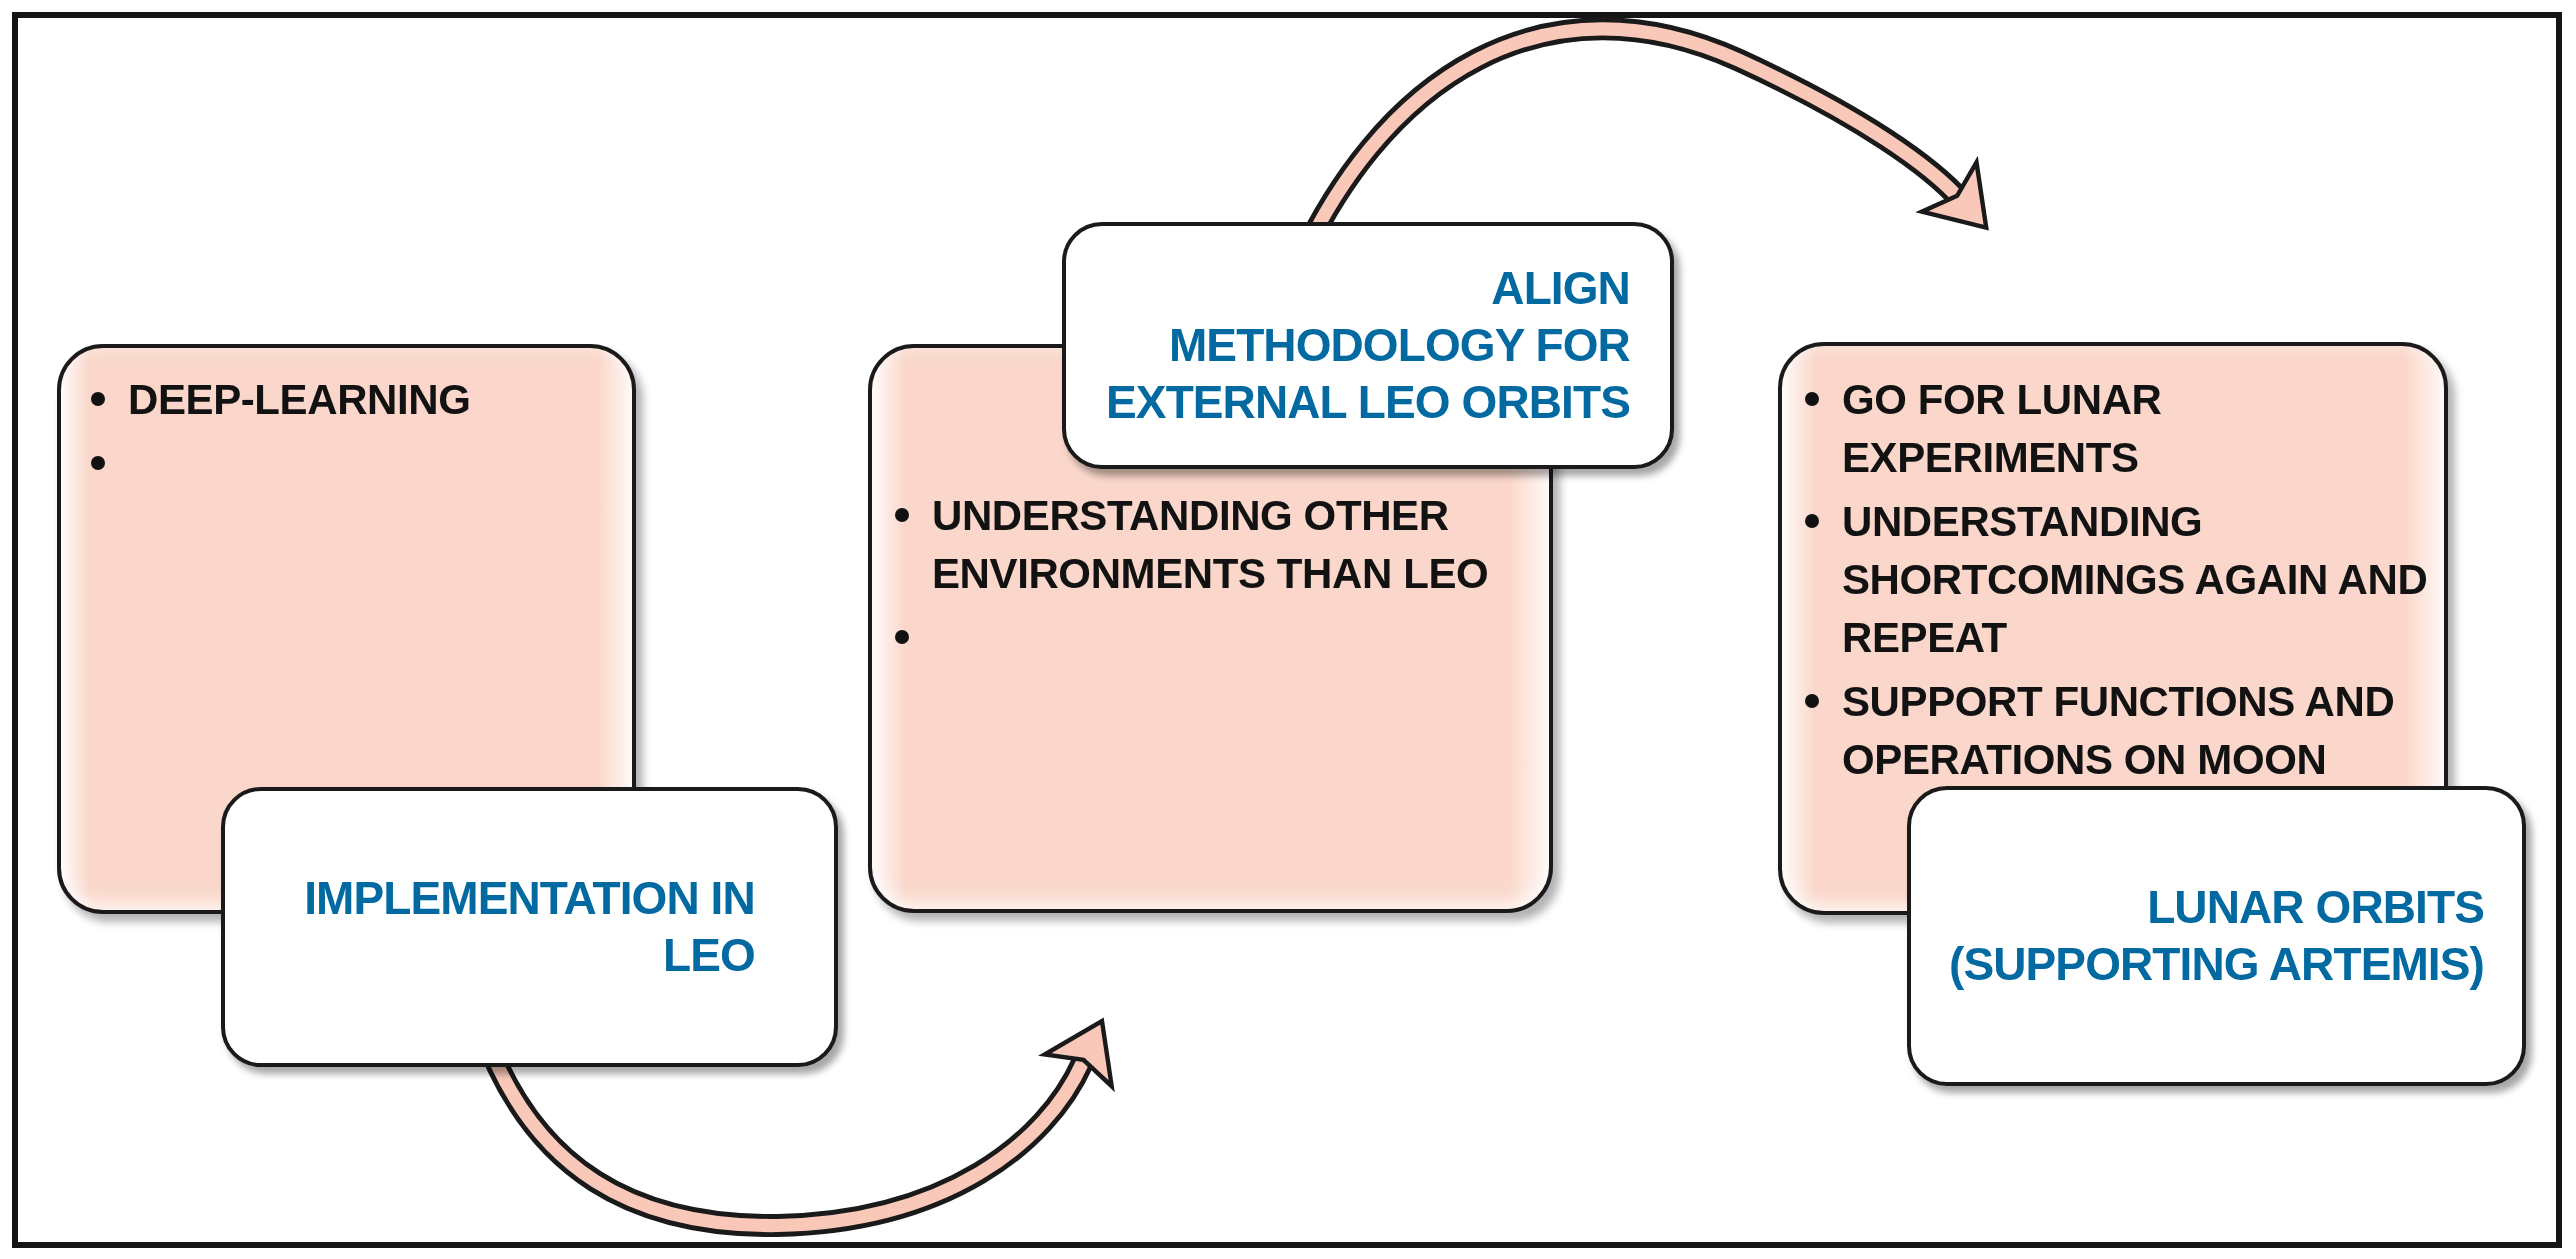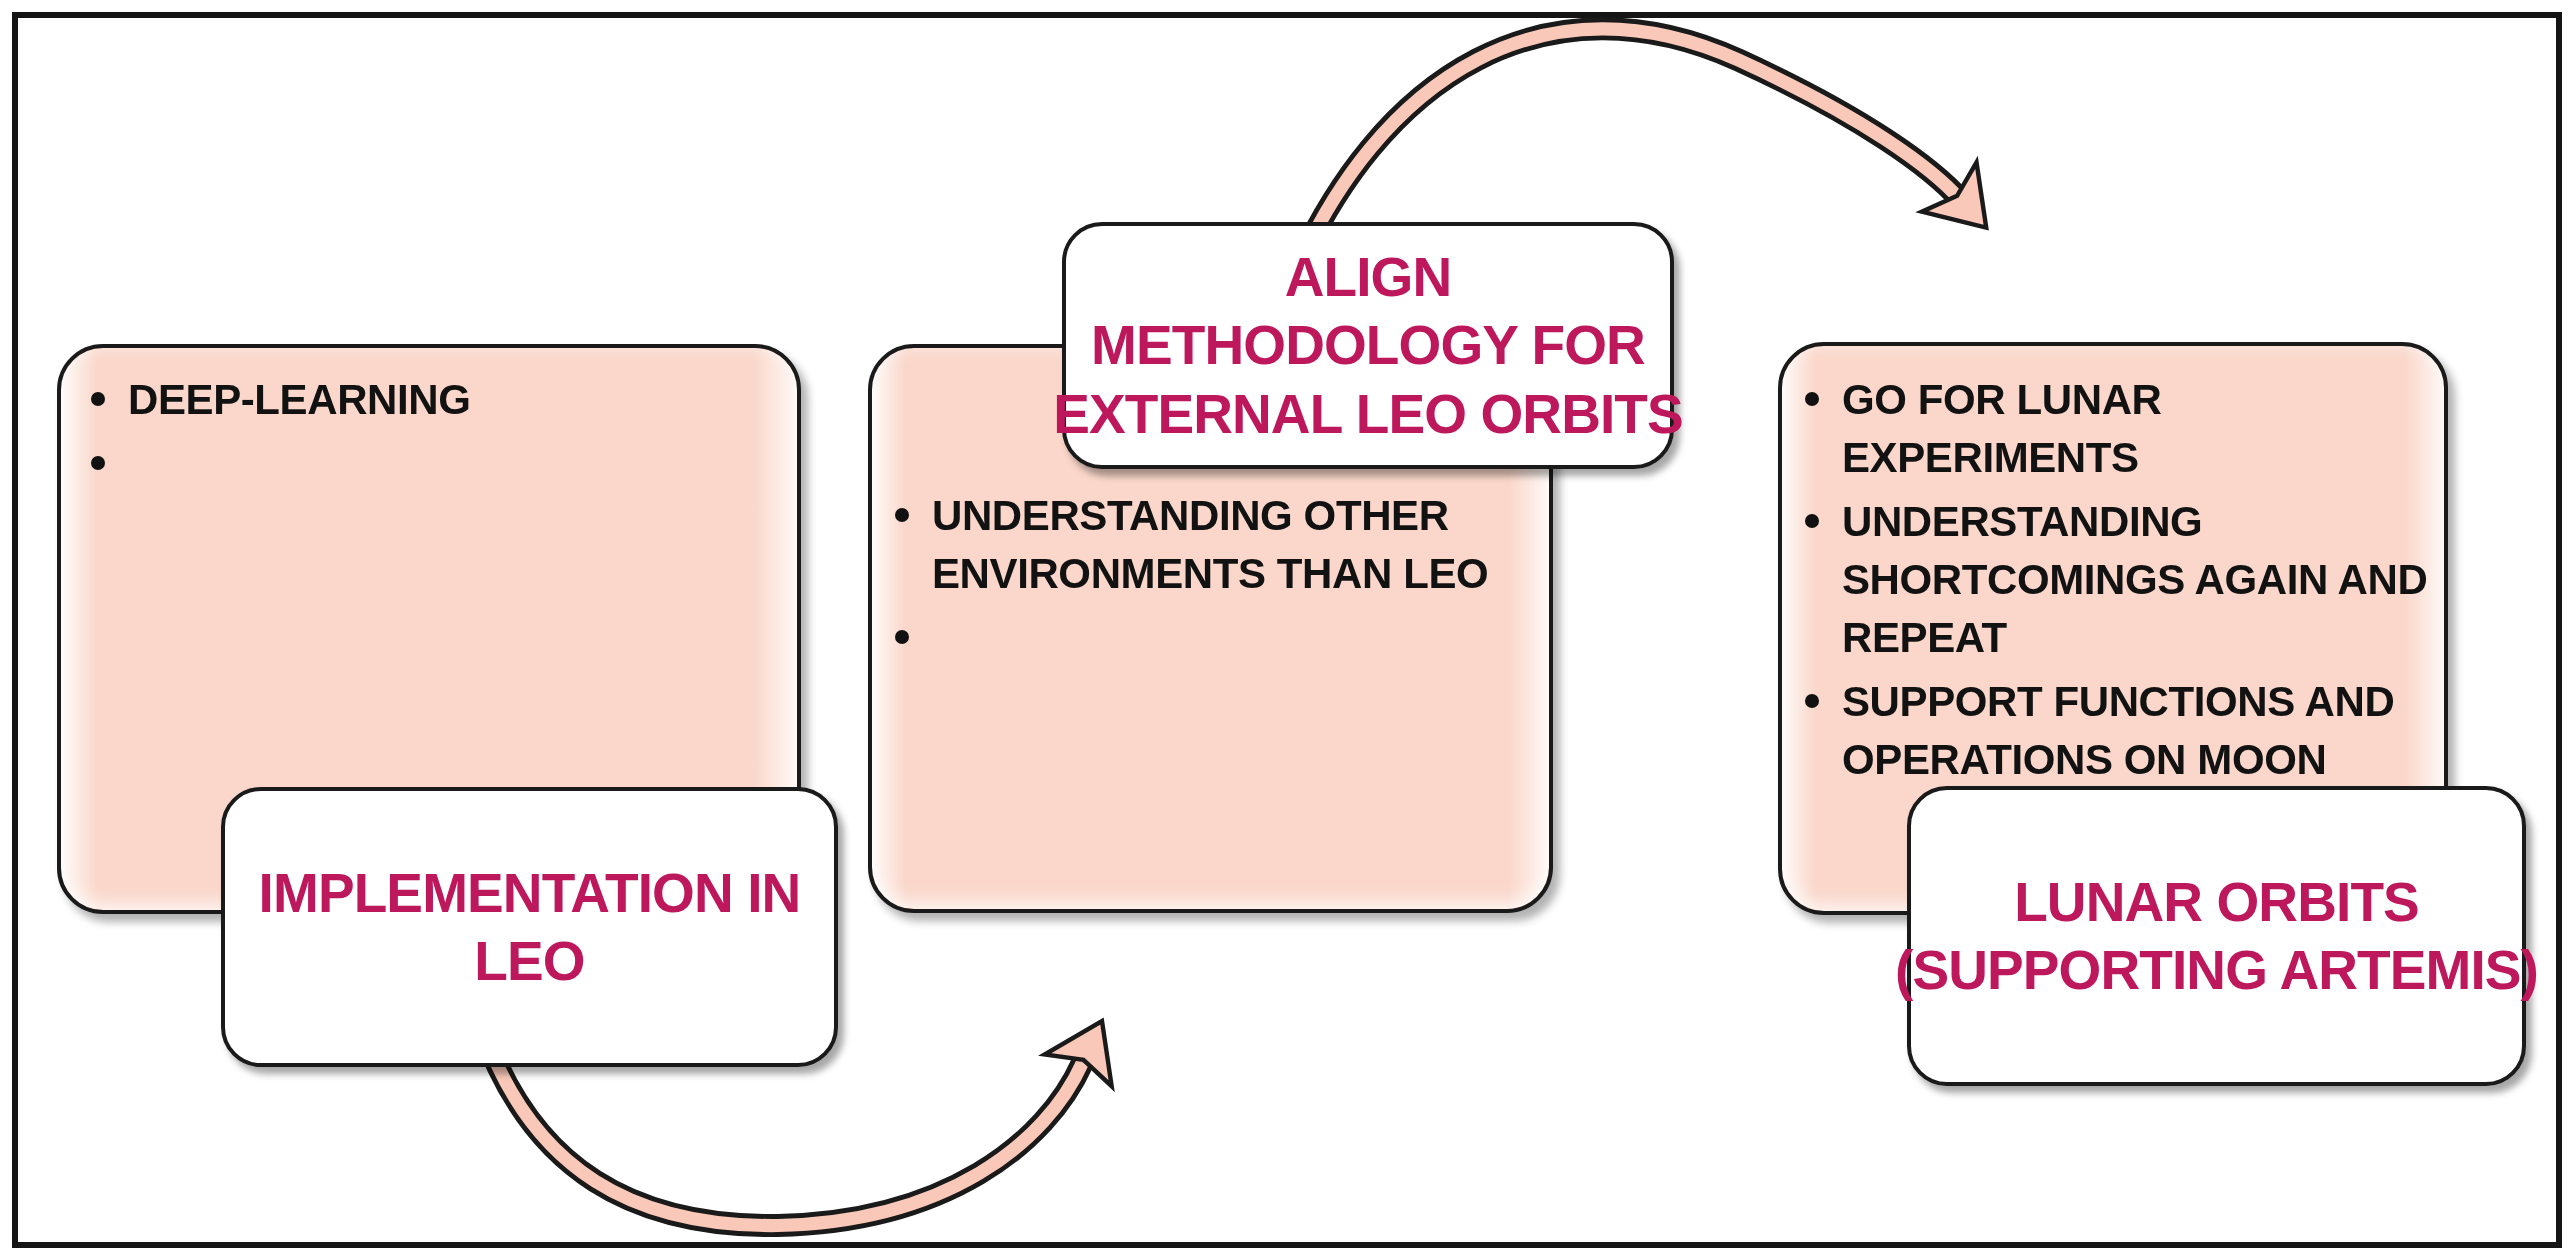--- a/index.html
+++ b/index.html
@@ -21,21 +21,21 @@
       linear-gradient(90deg, rgba(255,255,255,0.9) 0%, rgba(255,255,255,0) 5%,
                       rgba(255,255,255,0) 94%, rgba(255,255,255,0.85) 100%),
       var(--box_fill);
     border: 4.4px solid var(--border);
     border-radius: 46px;
     box-shadow: 6.2px 8px 8px rgba(0,0,0,0.30),
                 inset 0 -16px 19.4px -10.6px rgba(255,255,255,0.85),
                 inset 0 12.3px 16px -12.3px rgba(255,255,255,0.55);
     box-sizing: border-box;
   }
-  #box-leo      { left: 57px;   top: 344px; width: 744px; height: 570px; padding: 23px 23px 0 30px; }
+  #box-leo      { left: 57px;   top: 344px; width: 579px; height: 570px; padding: 23px 23px 0 30px; }
   #box-external { left: 868px; top: 344px; width: 685px; height: 569px; padding: 139px 17.6px 0 23px; }
   #box-lunar    { left: 1778px; top: 342px; width: 670px; height: 573px; padding: 25px 19px 0 23px; }
 
   .bullet-list { display: flex; flex-direction: column; row-gap: 6.2px; }
   .bullet-item { display: flex; align-items: flex-start; }
   .bullet-dot {
     flex: 0 0 auto; width: 14px; height: 14px; border-radius: 50%;
     background: #111; margin: 21px 23px 0 0;
   }
   .bullet-text {
@@ -46,22 +46,22 @@
   .stage-label {
     position: absolute; z-index: 3;
     background: var(--label_fill);
     border: 4.4px solid var(--border);
     border-radius: 40px;
     box-shadow: 5.3px 7px 7px rgba(0,0,0,0.35);
     display: flex; align-items: center; justify-content: center;
     text-align: center; box-sizing: border-box;
   }
   .stage-label .label-text {
-    font-size: 55px; font-weight: bold; color: #be185d;
-    line-height: 1.24; letter-spacing: -0.9px; white-space: pre;
+    font-size: 46px; font-weight: bold; color: #0369a1;
+    line-height: 1.24; letter-spacing: -0.9px; white-space: pre; text-align: right;
   }
   #label-leo      { left: 221px;  top: 787px; width: 617px; height: 280px; }
   #label-external { left: 1062px; top: 222px; width: 612px; height: 247px; }
   #label-lunar    { left: 1907px; top: 786px; width: 619px; height: 300px; }
 
   #flow-arrows { position: absolute; left: 0; top: 0; z-index: 2; pointer-events: none; }
   .arrow-outline { fill: none; stroke: var(--border); stroke-width: 26px; }
   .arrow-fill    { fill: none; stroke: var(--arrow_fill); stroke-width: 15px; }
   .arrowhead     { fill: var(--arrow_fill); stroke: var(--border); stroke-width: 5px; stroke-linejoin: miter; }
 </style>

